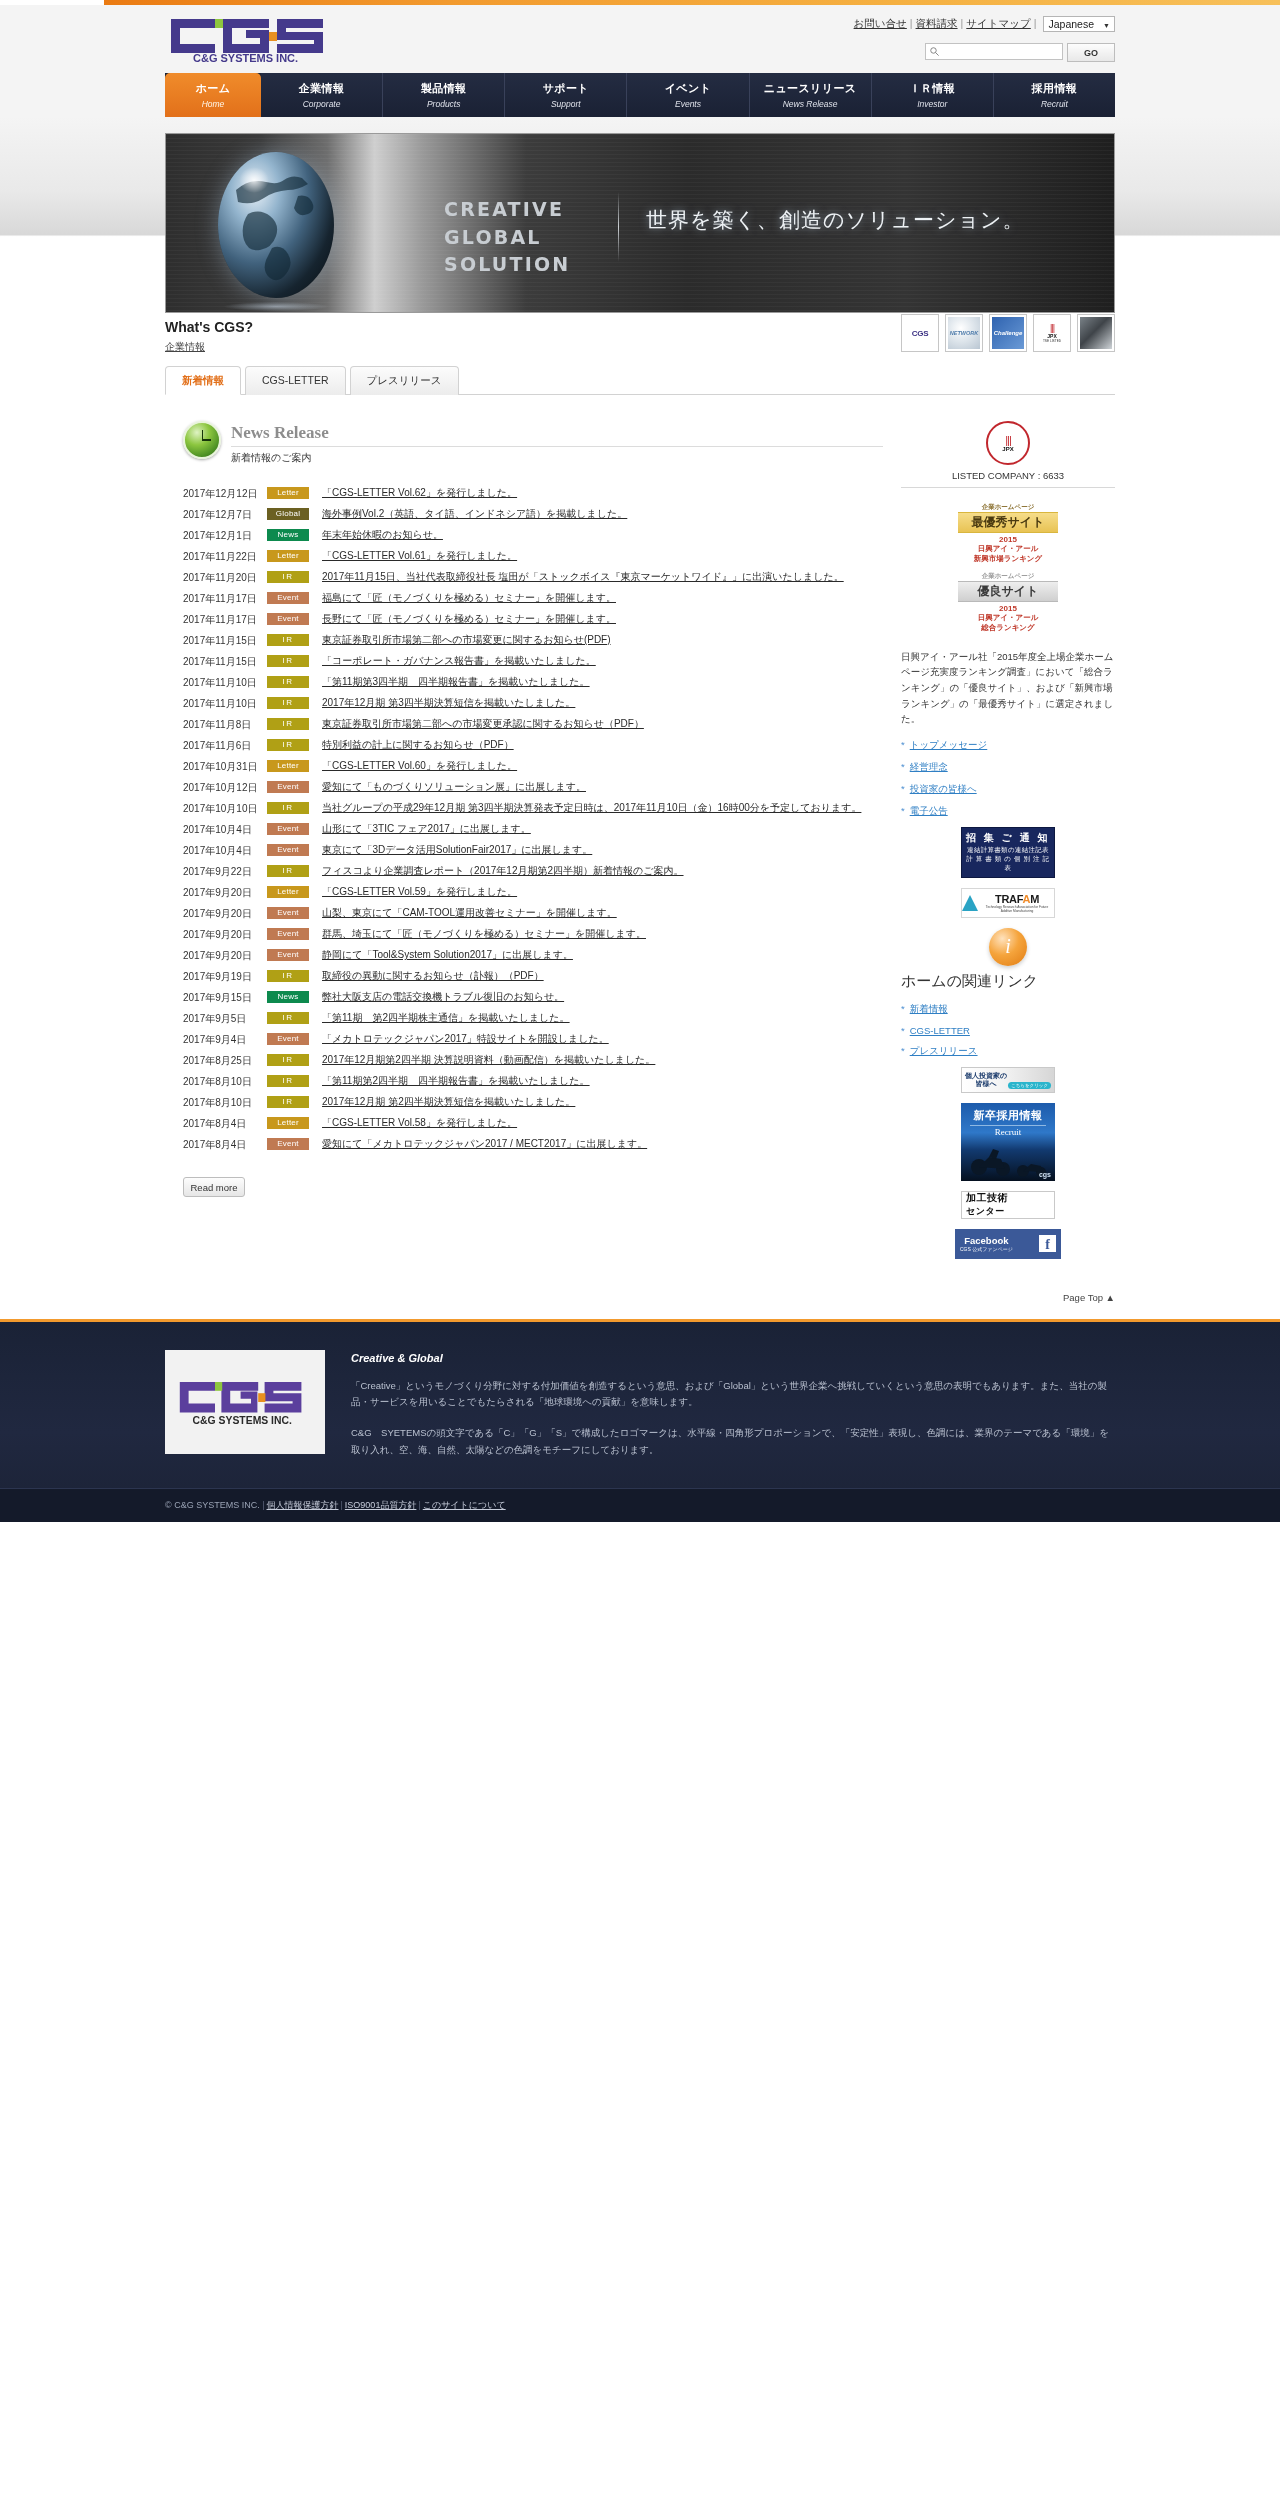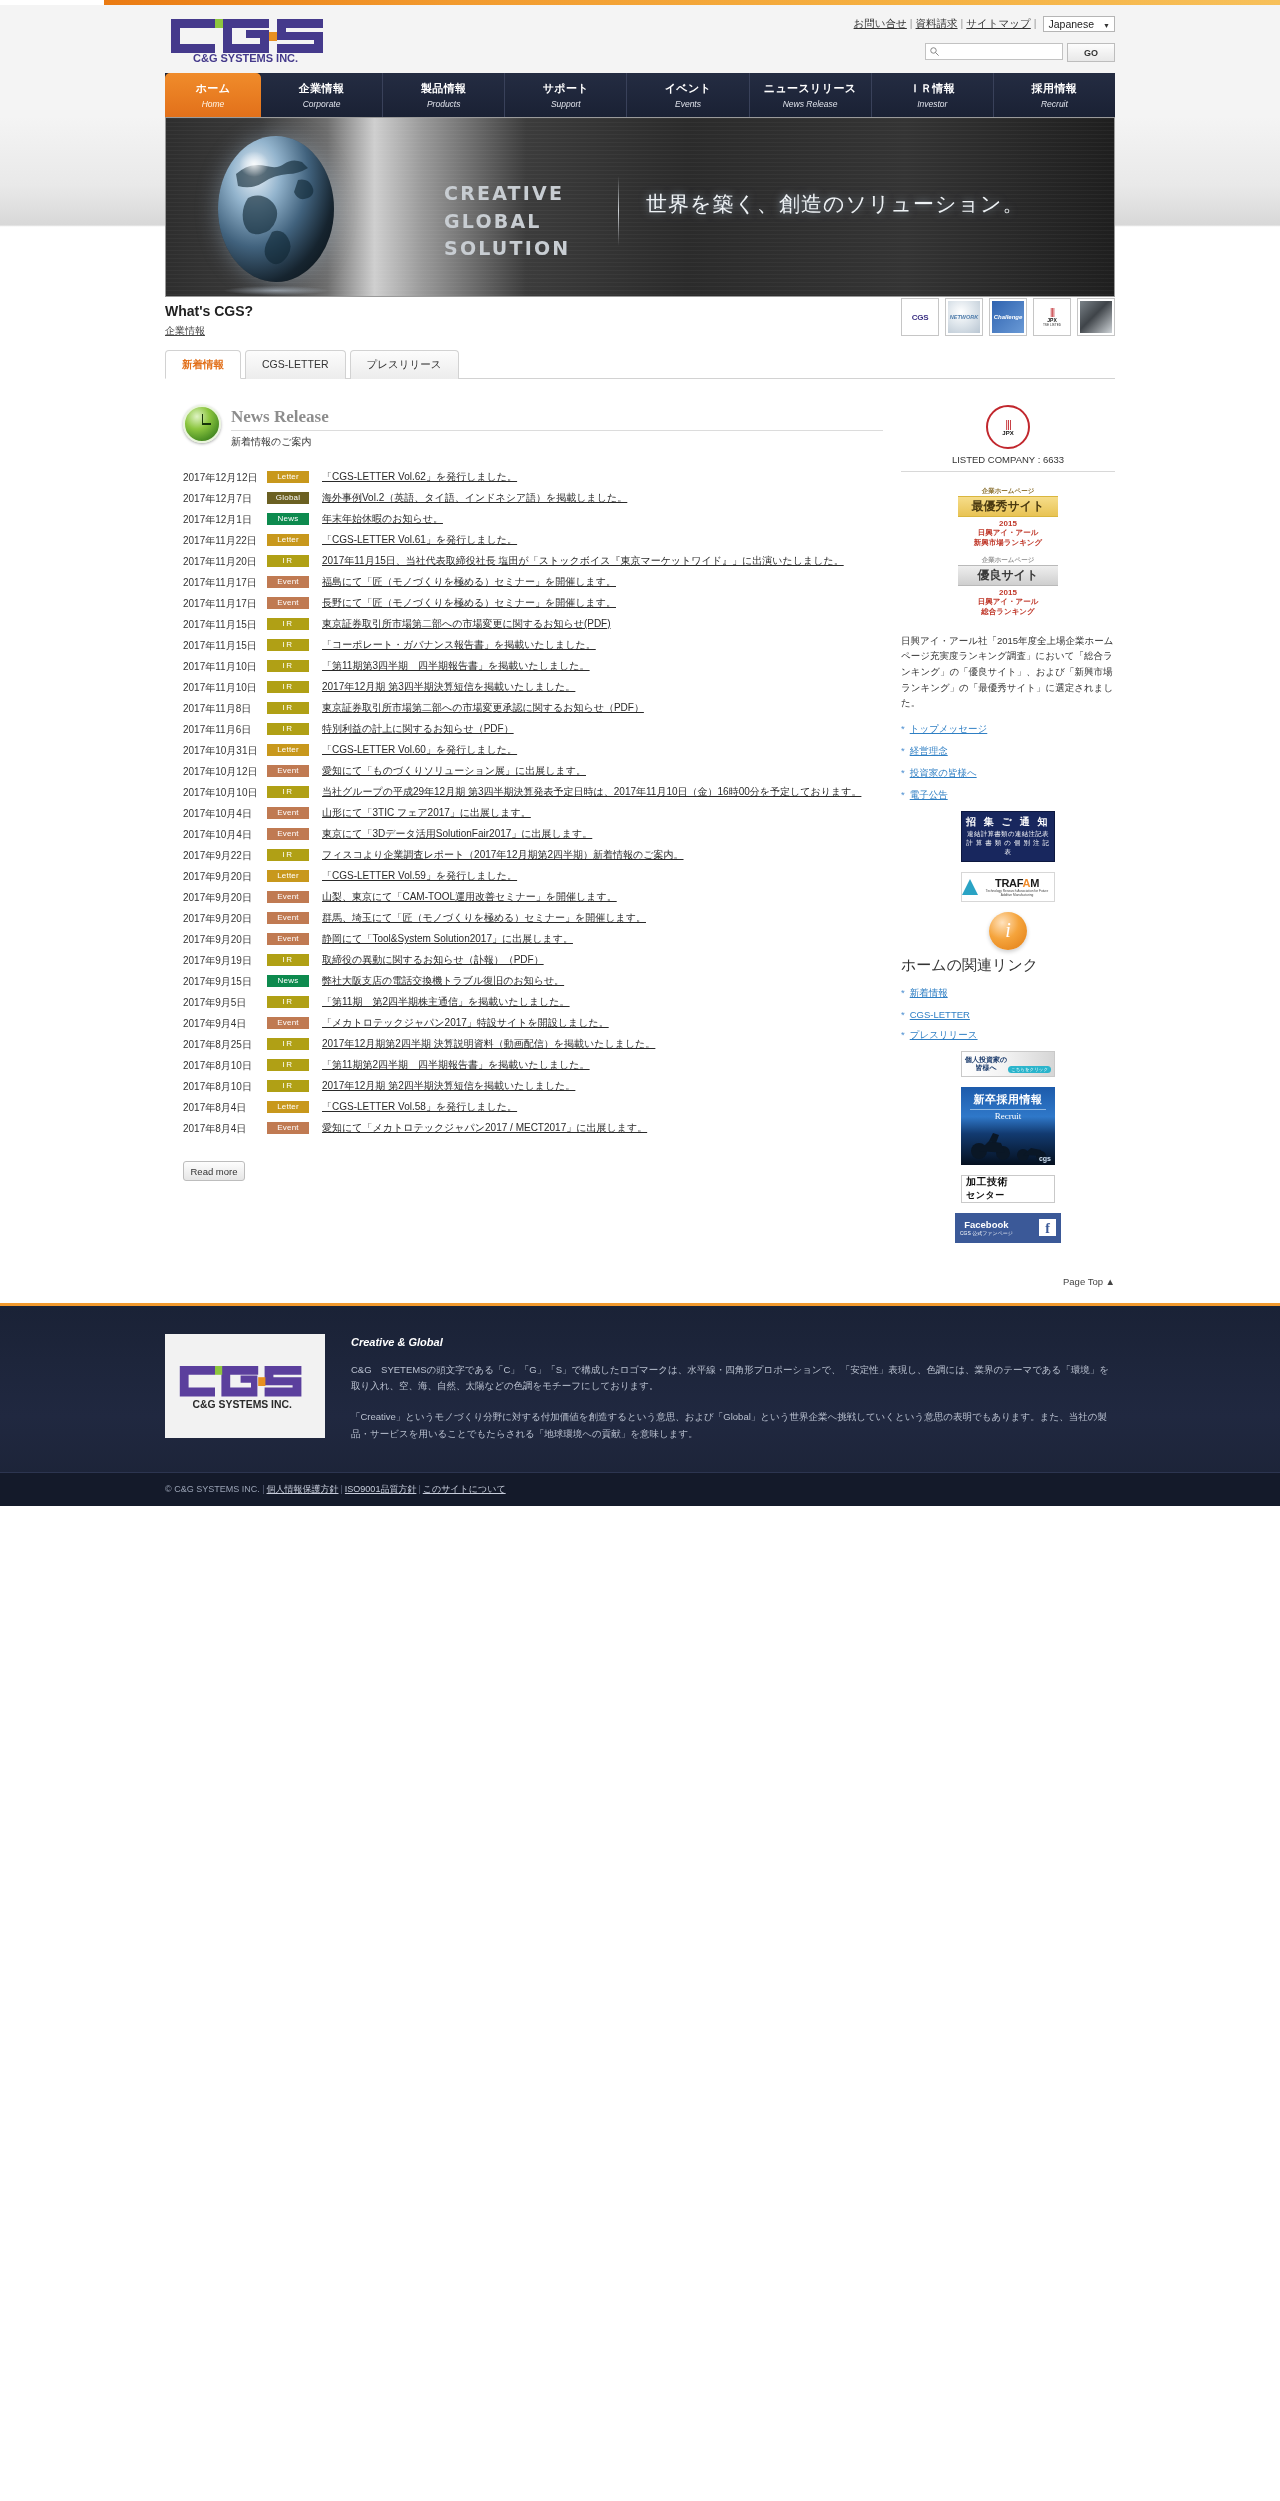--- a/index.html
+++ b/index.html
@@ -106,21 +106,21 @@
     border-right: none;
   }
   .nav-ja { font-size: 11px; color: #fff; font-weight: bold; letter-spacing: .4px; }
   .nav-en { font-size: 8.5px; color: #dfe2ea; font-style: italic; margin-top: 3px; }
   .nav-item.first .nav-en { color: #fff6e8; }
 
   
   .hero-band {
     width: 100%;
     background: linear-gradient(to bottom, #f4f4f4 0%, #e9e9e9 38%, #d8d8d8 60%, #ffffff 61%, #ffffff 100%);
-    padding-top: 0;
+    padding-top: 16px;
     text-decoration: underline;
   }
   .hero {
     width: 950px; margin: 0 auto;
     height: 180px;
     position: relative;
     overflow: hidden;
     background:
       linear-gradient(to right, #2e2e2e 0%, #3a3a3a 10%, #6e6e6e 17%, #cfcfcf 22%, #9a9a9a 27%, #3c3c3c 38%, #2b2b2b 55%, #343434 78%, #1f1f1f 100%);
     border: 1px solid #9a9a9a;
@@ -882,22 +882,22 @@
           <path d="M58 6 h46 v11 H69 v16 h26 v-6 h-13 v-9 h21 v26 H58 z"></path>
           <path d="M112 6 h46 v11 h-35 v3 h35 v24 h-46 v-11 h35 v-3 h-35 z"></path>
         </g>
         <rect x="50" y="6" width="9" height="11" fill="#8ec63f"></rect>
         <rect x="104" y="20" width="9" height="11" fill="#e8901f"></rect>
         <text x="22" y="59" font-family="Liberation Sans, sans-serif" font-size="13" font-weight="bold" fill="#2a2a2a">C&amp;G SYSTEMS INC.</text>
       </svg>
     </div>
     <div class="footer-txt">
       <div class="f-title">Creative &amp; Global</div>
+      <div class="f-p">「Creative」というモノづくり分野に対する付加価値を創造するという意思、および「Global」という世界企業へ挑戦していくという意思の表明でもあります。また、当社の製品・サービスを用いることでもたらされる「地球環境への貢献」を意味します。</div>
       <div class="f-p">C&amp;G　SYETEMSの頭文字である「C」「G」「S」で構成したロゴマークは、水平線・四角形プロポーションで、「安定性」表現し、色調には、業界のテーマである「環境」を取り入れ、空、海、自然、太陽などの色調をモチーフにしております。</div>
-      <div class="f-p">「Creative」というモノづくり分野に対する付加価値を創造するという意思、および「Global」という世界企業へ挑戦していくという意思の表明でもあります。また、当社の製品・サービスを用いることでもたらされる「地球環境への貢献」を意味します。</div>
     </div>
   </div>
   <div class="footer-bottom">
     <div class="footer-bottom-inner">
       <span>© C&amp;G SYSTEMS INC.</span>
       <span class="fb-sep">|</span><a>個人情報保護方針</a><span class="fb-sep">|</span><a>ISO9001品質方針</a><span class="fb-sep">|</span><a>このサイトについて</a>
     </div>
   </div>
 </footer>
 

